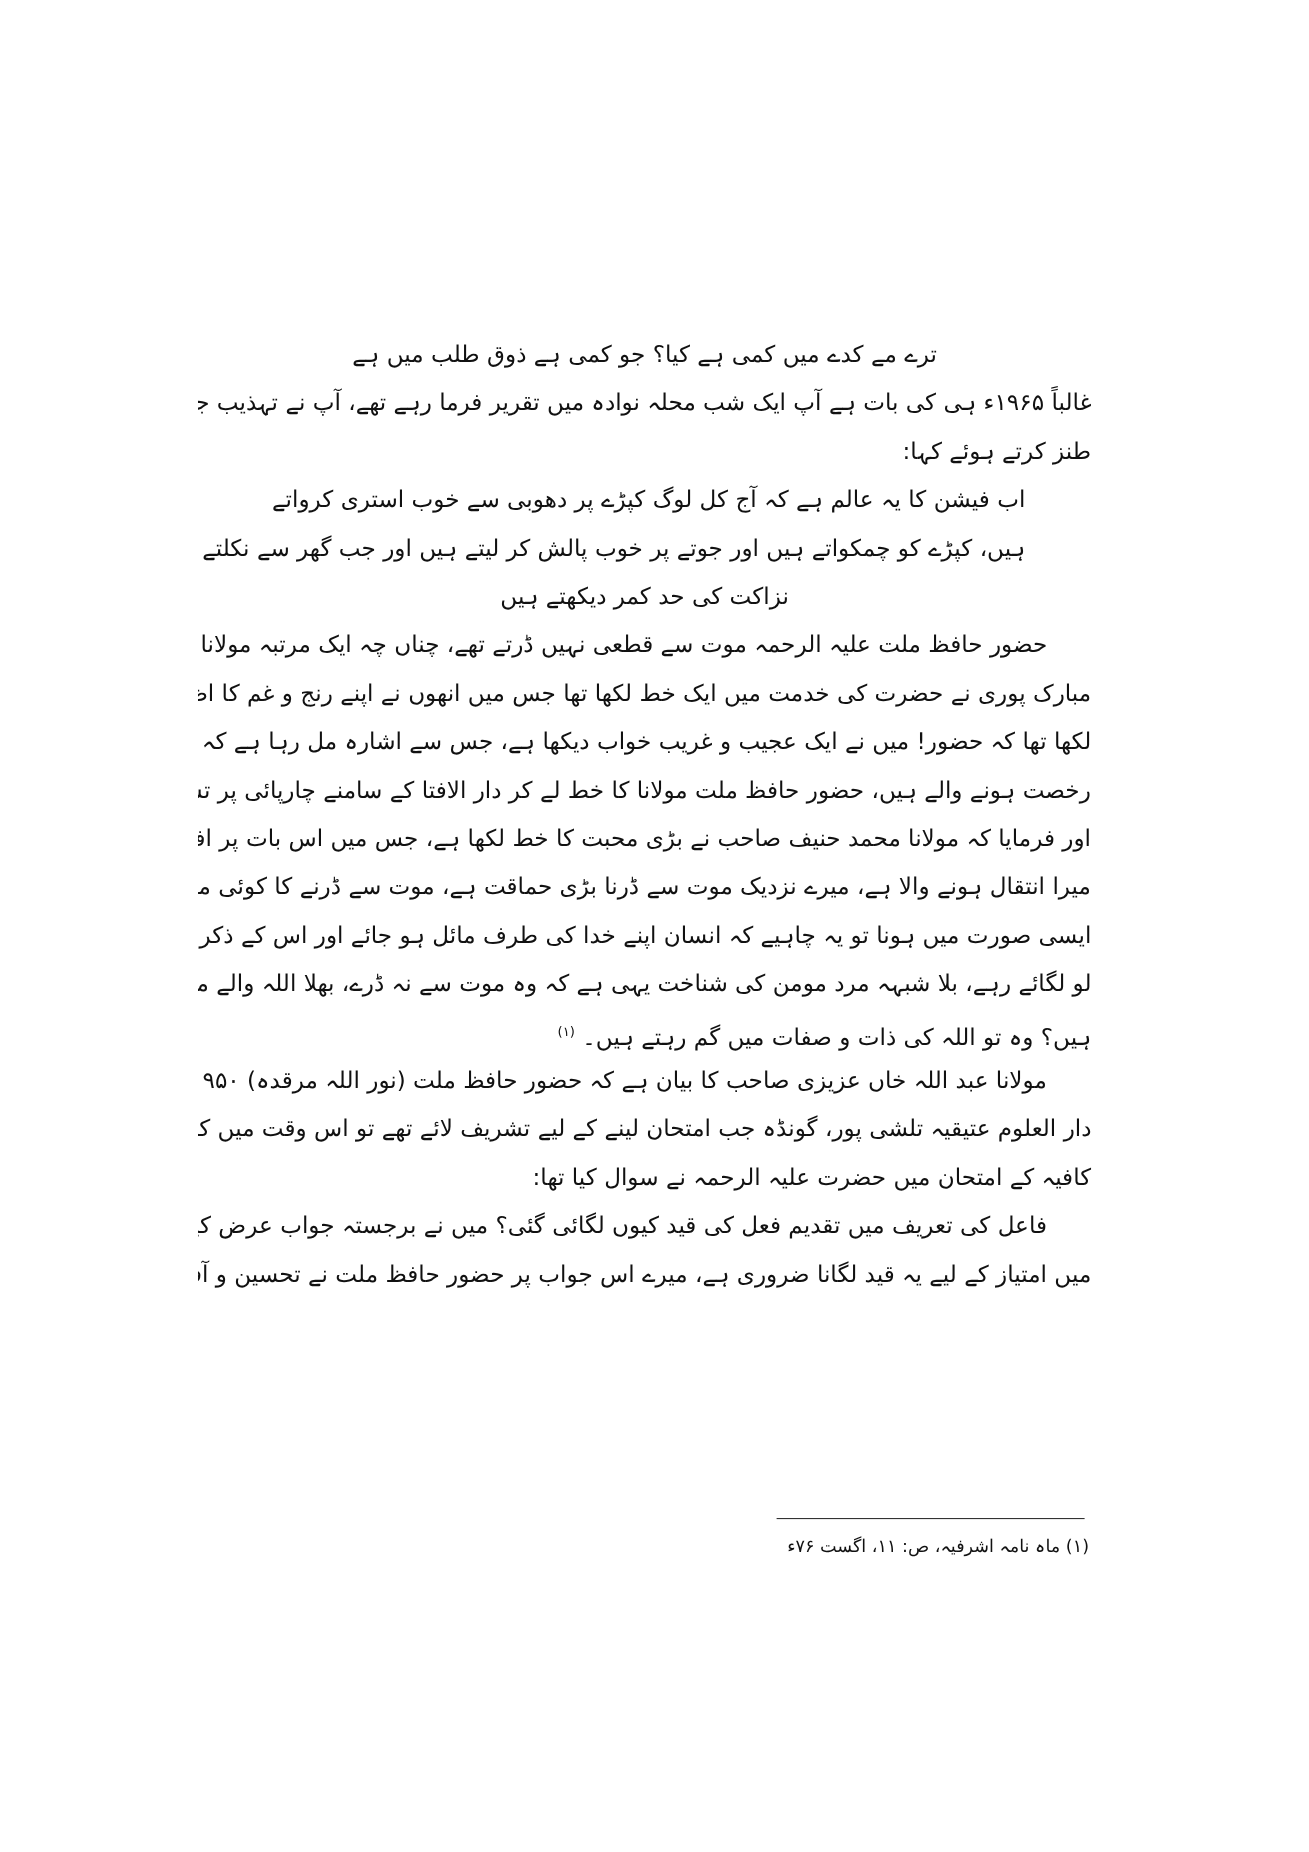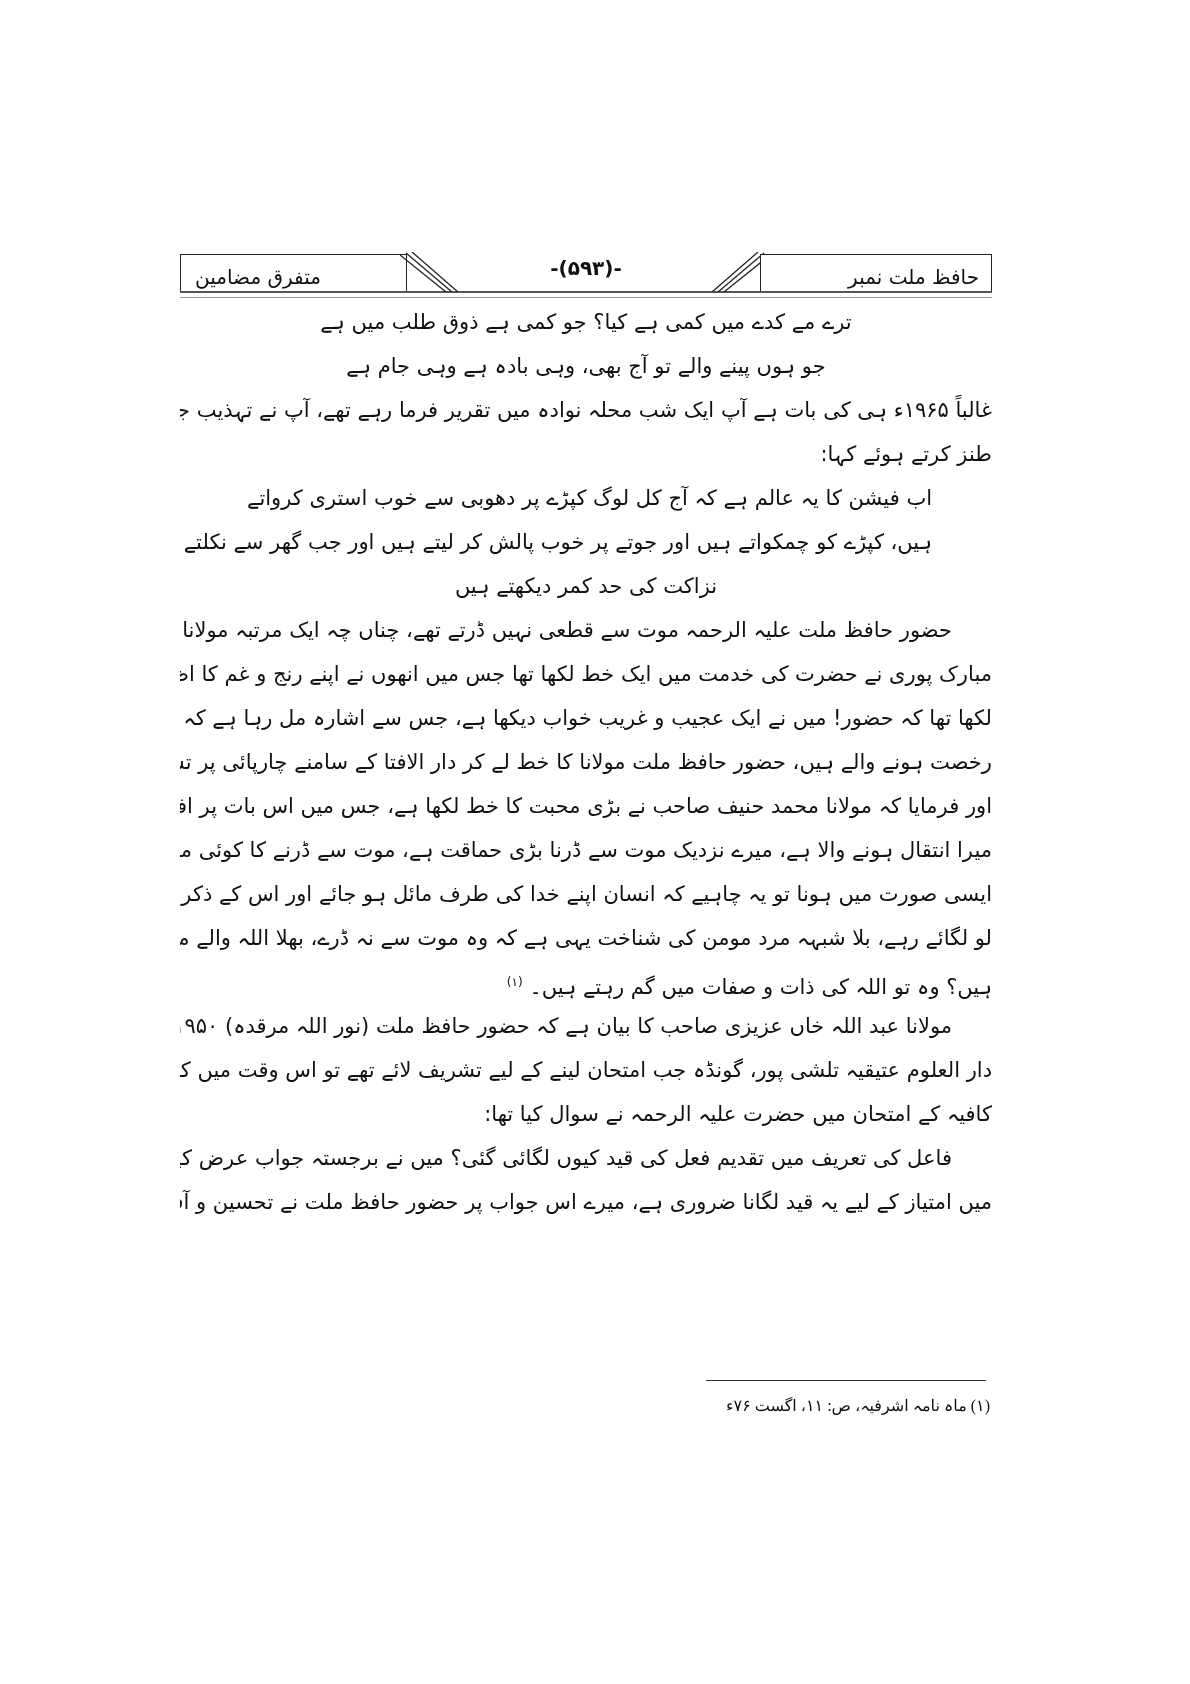--- a/index.html
+++ b/index.html
@@ -31,54 +31,30 @@
     .center { text-align: left; text-align-last: center; }
     .indent-quote { padding-right: 60px; padding-left: 90px; text-align: center; text-align-last: right; }
     .indent-first { padding-right: 40px; }
     .right-only { text-align: center; text-align-last: right; }
     .fnref { font-size: 12px; vertical-align: super; }
 
     
     .fn-rule { position: absolute; left: 706px; top: 1380px; width: 280px; height: 0;
       border-top: 1.5px solid #333; }
     .footnote { position: absolute; right: 200px; top: 1396px; direction: rtl;
-      font-size: 16px; white-space: nowrap; font-family: Liberation Serif, serif; }
+      font-size: 16px; white-space: nowrap; }
   </style>
 </head>
 <body>
 
 <div class="page">
 
-  <div class="header">
-    <div class="hdr-rule"></div>
-
-    <div class="hdr-box-left">
-      <span class="hdr-text hdr-left-text">متفرق مضامین</span>
-    </div>
-    <svg class="hdr-slant-left" viewBox="0 0 60 40">
-      <line x1="0" y1="3" x2="46" y2="40" stroke="#222" stroke-width="1.3"></line>
-      <line x1="6" y1="1" x2="52" y2="40" stroke="#222" stroke-width="1.3"></line>
-      <line x1="12" y1="0" x2="58" y2="40" stroke="#222" stroke-width="1.3"></line>
-    </svg>
-
-    <span class="hdr-page">-(۵۹۳)-</span>
-
-    <svg class="hdr-slant-right" viewBox="0 0 60 40">
-      <line x1="60" y1="3" x2="14" y2="40" stroke="#222" stroke-width="1.3"></line>
-      <line x1="54" y1="1" x2="8" y2="40" stroke="#222" stroke-width="1.3"></line>
-      <line x1="48" y1="0" x2="2" y2="40" stroke="#222" stroke-width="1.3"></line>
-    </svg>
-    <div class="hdr-box-right">
-      <span class="hdr-text hdr-right-text">حافظ ملت نمبر</span>
-    </div>
-  </div>
 
   <div class="content">
     <div class="line center">ترے مے کدے میں کمی ہے کیا؟ جو کمی ہے ذوق طلب میں ہے</div>
-    <div class="line center">جو ہوں پینے والے تو آج بھی، وہی بادہ ہے وہی جام ہے</div>
 
     <div class="line">غالباً ۱۹۶۵ء ہی کی بات ہے آپ ایک شب محلہ نوادہ میں تقریر فرما رہے تھے، آپ نے تہذیب جدید پر</div>
     <div class="line right-only">طنز کرتے ہوئے کہا:</div>
 
     <div class="line indent-quote">اب فیشن کا یہ عالم ہے کہ آج کل لوگ کپڑے پر دھوبی سے خوب استری کرواتے</div>
     <div class="line indent-quote">ہیں، کپڑے کو چمکواتے ہیں اور جوتے پر خوب پالش کر لیتے ہیں اور جب گھر سے نکلتے ہیں تو</div>
 
     <div class="line center">نزاکت کی حد کمر دیکھتے ہیں</div>
 
     <div class="line indent-first">حضور حافظ ملت علیہ الرحمہ موت سے قطعی نہیں ڈرتے تھے، چناں چہ ایک مرتبہ مولانا محمد حنیف صاحب</div>

